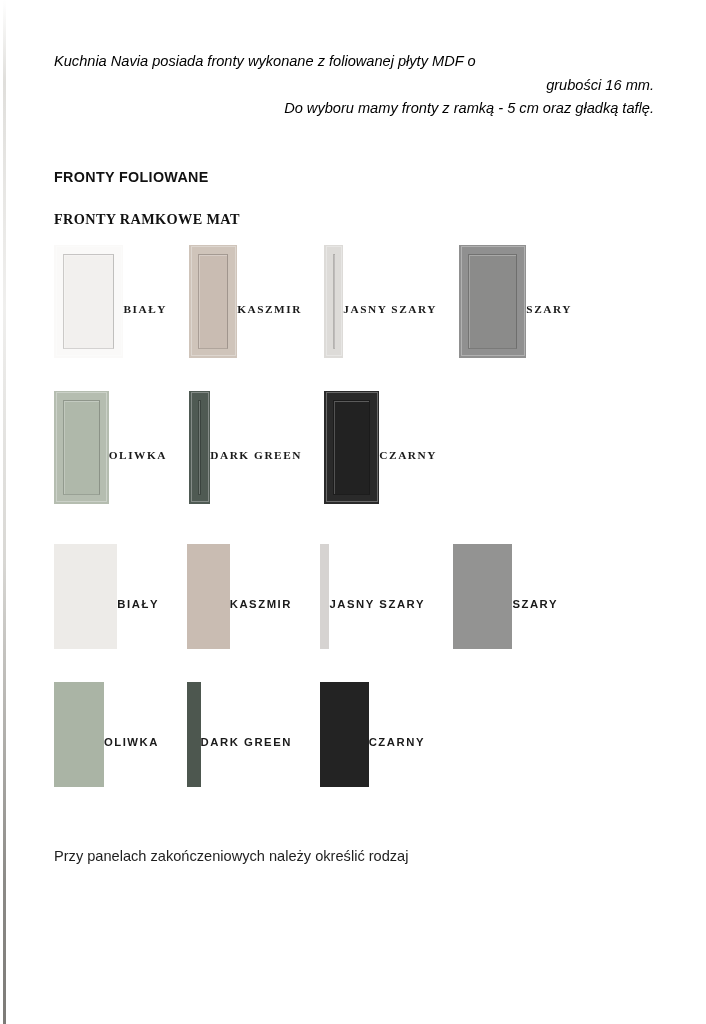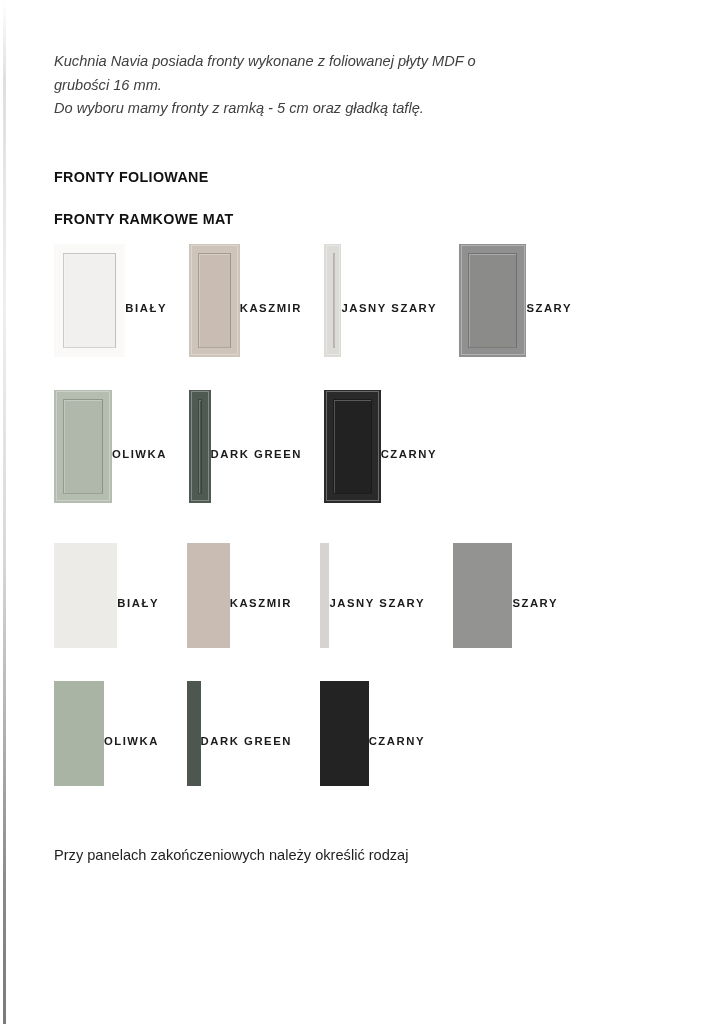--- a/index.html
+++ b/index.html
@@ -46,28 +46,28 @@
     top: 0;
     width: 600px;
   }
 
   
   .intro {
     margin-top: 50px;
     font-size: 14.6px;
     font-style: italic;
     line-height: 1.62;
-    color: #404040;
+    color: #000000;
   }
   .intro .just {
     text-align: justify;
     width: 619px;
   }
   .intro .line2 {
-    text-align: left;
+    text-align: right;
     font-style: italic;
   }
 
   
   .h-main {
     margin-top: 48px;
     font-size: 14.3px;
     font-weight: bold;
     letter-spacing: 0.35px;
     color: #111;
@@ -159,21 +159,21 @@
 
     <div class="intro">
       <div class="just">Kuchnia Navia posiada fronty wykonane z foliowanej płyty MDF o</div>
       <div class="line2">grubości 16 mm.</div>
       <div class="line2">Do wyboru mamy fronty z ramką - 5 cm oraz gładką taflę.</div>
     </div>
 
     <div class="h-main">FRONTY FOLIOWANE</div>
 
     <div id="sections-root">
-        <div style="margin-top: 10px;">
+        <div style="margin-top: 10px; font-family: Liberation Serif, serif;">
           <div class="h-sec">FRONTY RAMKOWE MAT</div>
           <div class="swatch-row" style="gap: 22px; margin-top: 17px;">
             <div class="swatch-cell" style="width: 113px;">
               <div class="swatch ramka" style="width: 113px; height: 113px; background: rgb(250, 249, 248);">
                 <div class="groove" style="background: rgb(242, 240, 238);"></div>
               </div>
               <div class="swatch-label" style="margin-top: 16px;">BIAŁY</div>
             </div>
             <div class="swatch-cell" style="width: 113px;">
               <div class="swatch ramka" style="width: 113px; height: 113px; background: rgb(207, 196, 186);">

